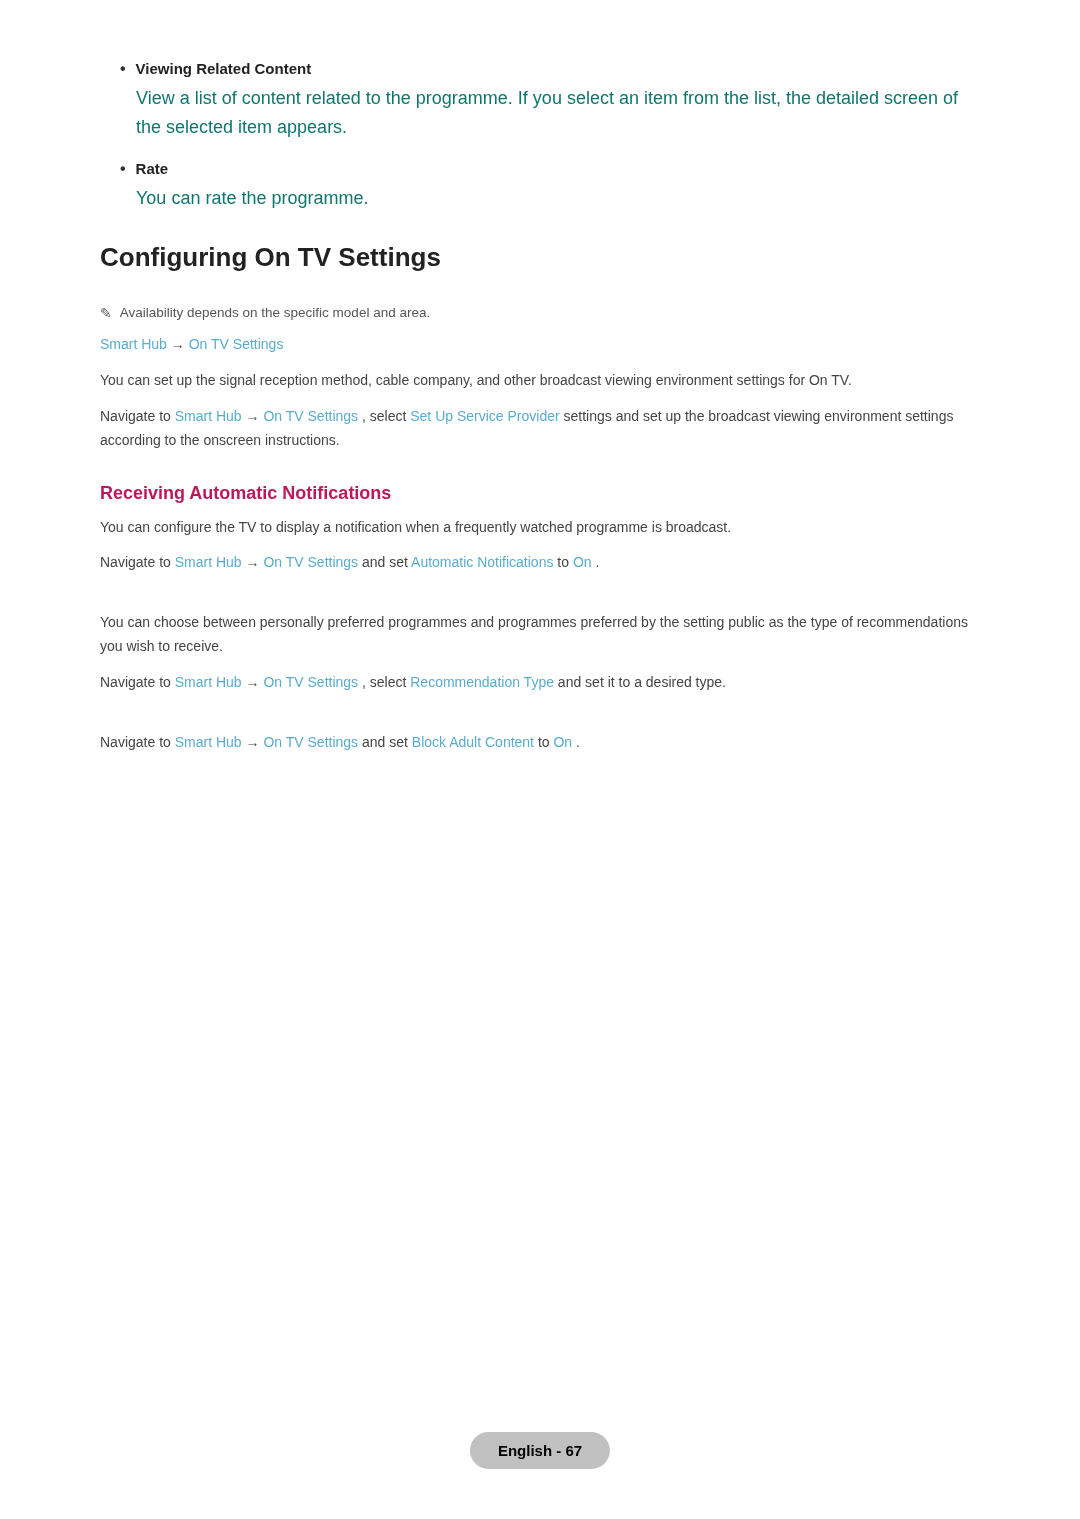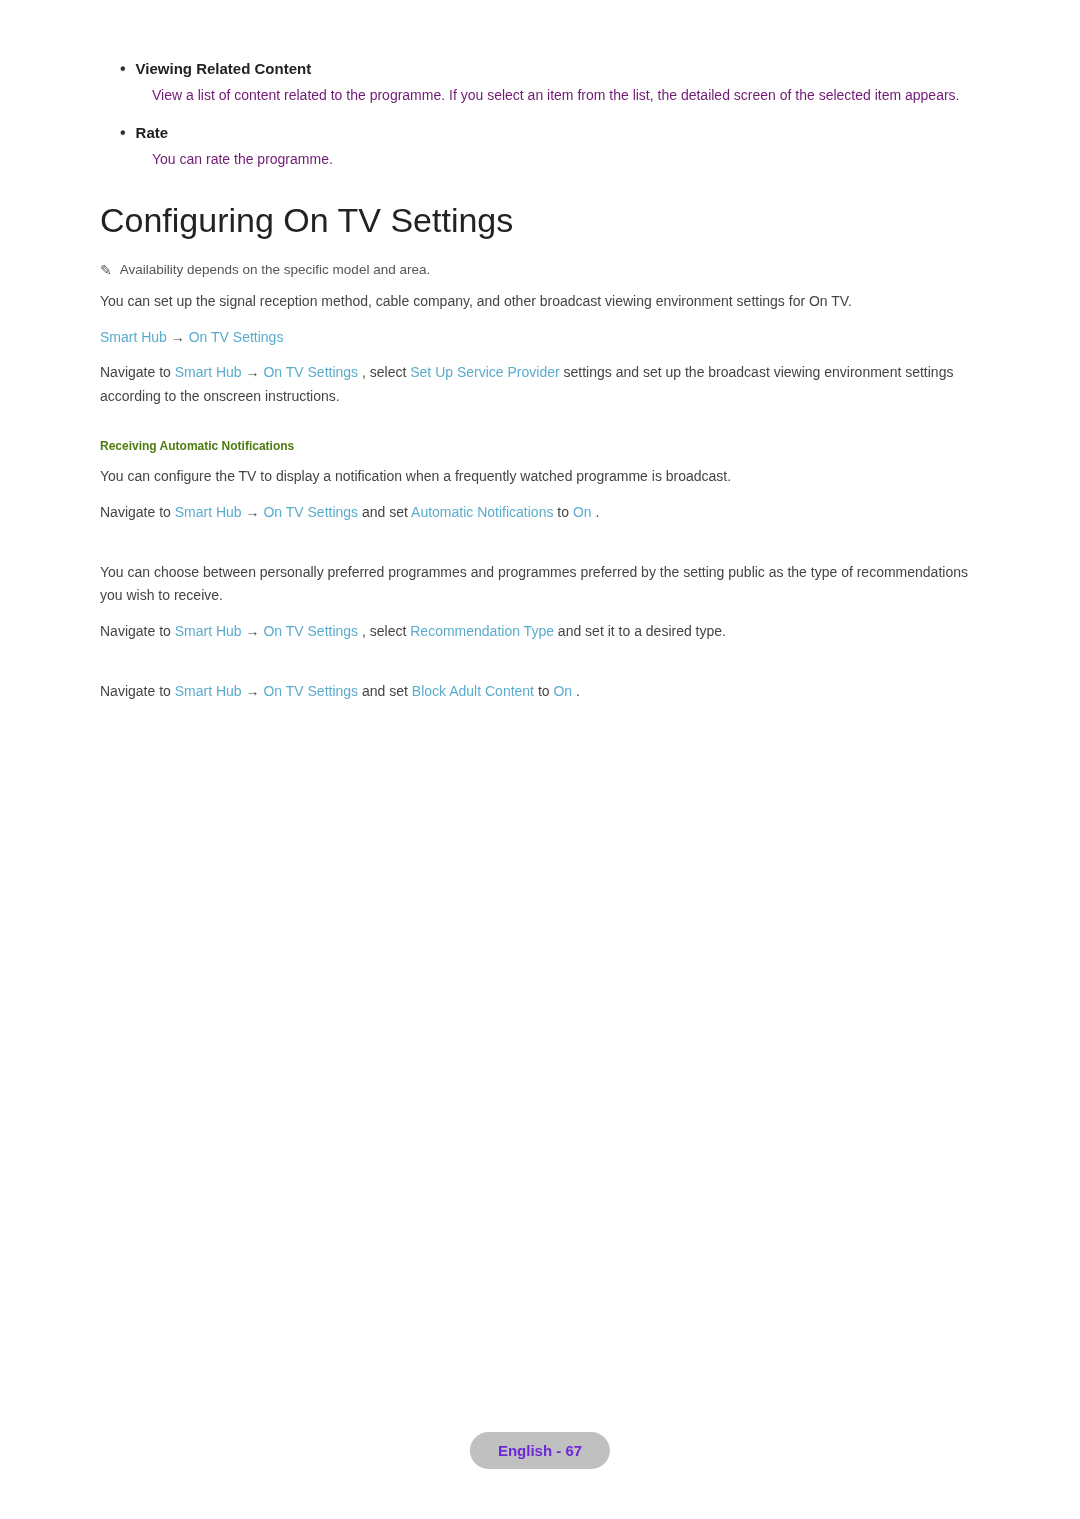--- a/index.html
+++ b/index.html
@@ -47,35 +47,35 @@
       align-items: flex-start;
     }
 
     .bullet-dot {
       margin-right: 10px;
       font-size: 16px;
       color: #333;
     }
 
     .bullet-item-text {
-      font-size: 14px;
-      color: #701a75;
+      font-size: 18px;
+      color: #0f766e;
       line-height: 1.6;
-      margin-left: 32px;
+      margin-left: 16px;
     }
 
     .section-divider {
       margin: 30px 0;
     }
 
     .section-heading {
-      font-size: 34px;
-      font-weight: normal;
+      font-size: 26px;
+      font-weight: bold;
       color: #222222;
-      margin-bottom: 22px;
+      margin-bottom: 32px;
       border-bottom: none;
     }
 
     .note-row {
       display: flex;
       align-items: flex-start;
       margin-bottom: 12px;
       font-size: 13.5px;
       color: #555555;
     }
@@ -95,33 +95,33 @@
       color: #444444;
       line-height: 1.7;
       margin-bottom: 12px;
     }
 
     .sub-section {
       margin-bottom: 36px;
     }
 
     .sub-section-heading {
-      font-size: 12px;
-      font-weight: bold;
-      color: #4d7c0f;
+      font-size: 18px;
+      font-weight: bold;
+      color: #be185d;
       margin-bottom: 12px;
     }
 
     .footer {
       position: absolute;
       bottom: 50px;
       left: 50%;
       transform: translateX(-50%);
       background: #c0c0c0;
-      color: #6d28d9;
+      color: #000000;
       padding: 10px 28px;
       border-radius: 20px;
       font-size: 15px;
       font-weight: bold;
     }
   </style>
 </head>
 <body>
 
 <div class="page-container">
@@ -146,27 +146,27 @@
   </div>
 
   <div class="section-divider">
     <h2 class="section-heading">Configuring On TV Settings</h2>
 
     <div class="note-row">
       <span class="note-icon">✎</span>
       <span>Availability depends on the specific model and area.</span>
     </div>
 
+    <p class="body-text">
+      <a class="link" href="#">Smart Hub</a>
+      <span> → </span>
+      <a class="link" href="#">On TV Settings</a>
+    </p>
+
     <p class="body-text">You can set up the signal reception method, cable company, and other broadcast viewing environment settings for On TV.</p>
-
-    <p class="body-text">
-      <a class="link" href="#">Smart Hub</a>
-      <span> → </span>
-      <a class="link" href="#">On TV Settings</a>
-    </p>
 
     <p class="body-text">
       <span>Navigate to </span>
       <a class="link" href="#">Smart Hub</a>
       <span> → </span>
       <a class="link" href="#">On TV Settings</a>
       <span>, select </span>
       <a class="link" href="#">Set Up Service Provider</a>
       <span> settings and set up the broadcast viewing environment settings according to the onscreen instructions.</span>
     </p>

